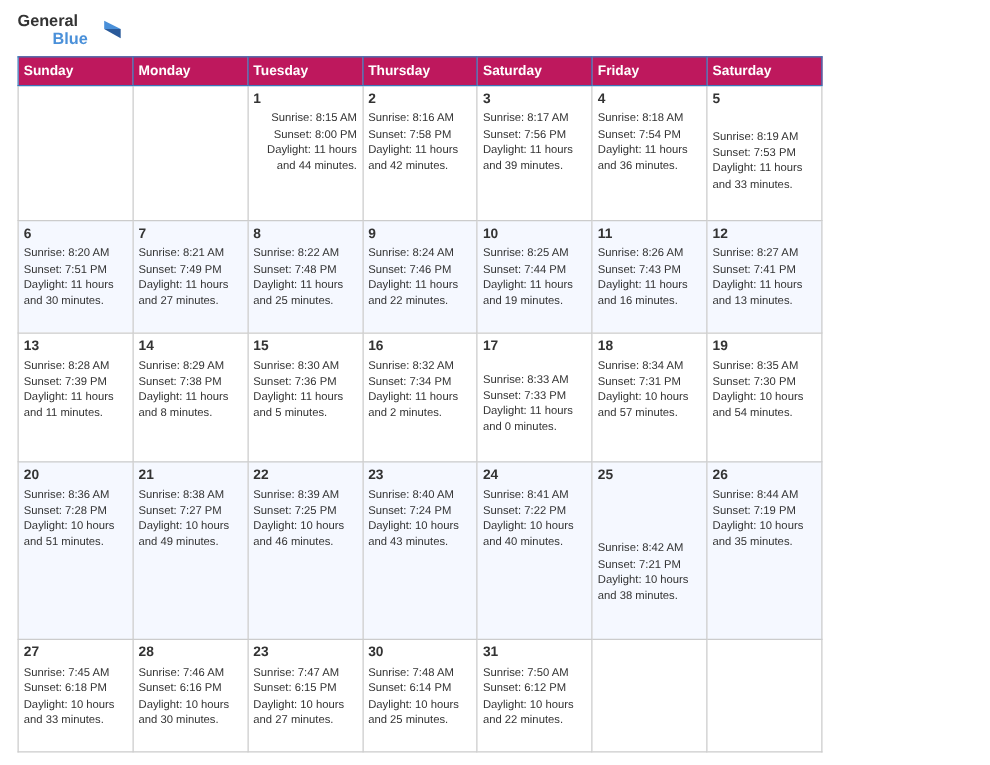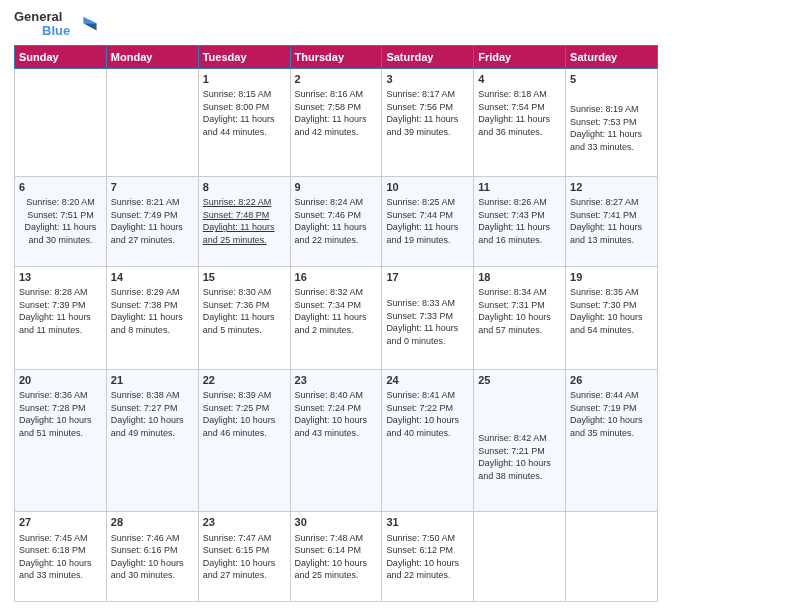--- a/index.html
+++ b/index.html
@@ -131,21 +131,21 @@
           <th>Friday</th>
           <th>Saturday</th>
         </tr>
     </thead>
     <tbody id="calendar-body">
     <tr>
           <td class="empty"></td>
           <td class="empty"></td>
           <td>
             <span class="day-num">1</span>
-            <div class="day-info" style="white-space: pre-line;">Sunrise: 8:15 AM
+            <div class="day-info" style="white-space: pre-line; text-align: right;">Sunrise: 8:15 AM
 Sunset: 8:00 PM
 Daylight: 11 hours and 44 minutes.</div>
           </td>
           <td>
             <span class="day-num">2</span>
             <div class="day-info" style="white-space: pre-line;">Sunrise: 8:16 AM
 Sunset: 7:58 PM
 Daylight: 11 hours and 42 minutes.</div>
           </td>
           <td>
@@ -163,33 +163,33 @@
           <td>
             <span class="day-num">5</span>
             <div class="day-info" style="white-space: pre-line; margin-top: 16px;">Sunrise: 8:19 AM
 Sunset: 7:53 PM
 Daylight: 11 hours and 33 minutes.</div>
           </td>
         </tr>
         <tr>
           <td>
             <span class="day-num">6</span>
-            <div class="day-info" style="white-space: pre-line; text-align: center;">Sunrise: 8:20 AM
+            <div class="day-info" style="white-space: pre-line;">Sunrise: 8:20 AM
 Sunset: 7:51 PM
 Daylight: 11 hours and 30 minutes.</div>
           </td>
           <td>
             <span class="day-num">7</span>
             <div class="day-info" style="white-space: pre-line;">Sunrise: 8:21 AM
 Sunset: 7:49 PM
 Daylight: 11 hours and 27 minutes.</div>
           </td>
           <td>
             <span class="day-num">8</span>
-            <div class="day-info" style="white-space: pre-line; text-decoration: underline;">Sunrise: 8:22 AM
+            <div class="day-info" style="white-space: pre-line;">Sunrise: 8:22 AM
 Sunset: 7:48 PM
 Daylight: 11 hours and 25 minutes.</div>
           </td>
           <td>
             <span class="day-num">9</span>
             <div class="day-info" style="white-space: pre-line;">Sunrise: 8:24 AM
 Sunset: 7:46 PM
 Daylight: 11 hours and 22 minutes.</div>
           </td>
           <td>

